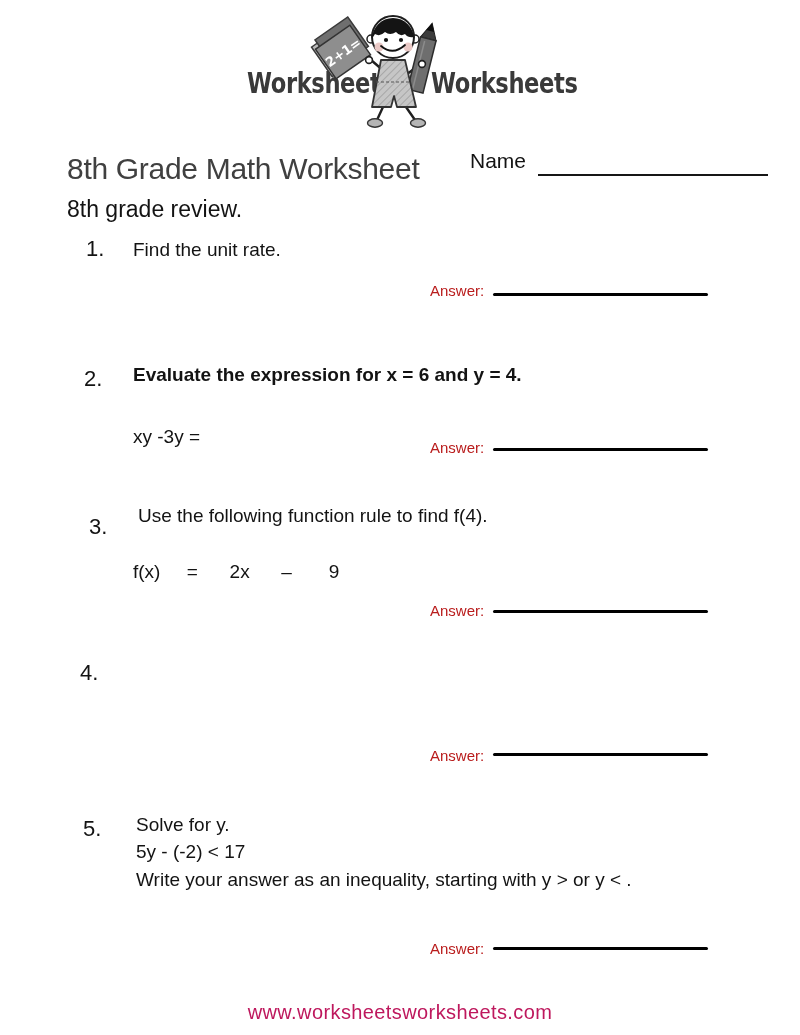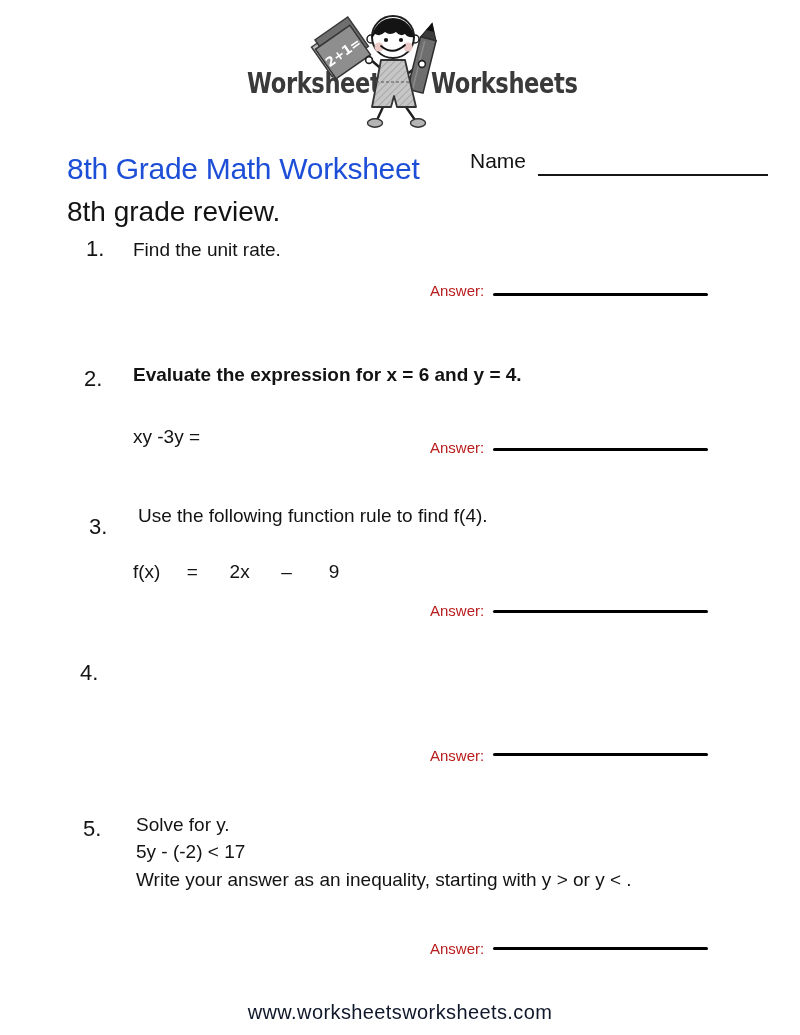--- a/index.html
+++ b/index.html
@@ -15,22 +15,22 @@
     font-family:"DejaVu Sans", sans-serif; font-weight:bold;
     font-size:29px; color:#3a3a3a; letter-spacing:-0.5px;
     transform:scaleX(0.78); transform-origin:left top; white-space:nowrap;
   }
   #logo-left  { left:247px; }
   #logo-right { left:431px; }
   #mascot { position:absolute; left:310px; top:4px; }
 
   
   #title { position:absolute; left:67px; top:152px; margin:0;
-           font-size:30px; font-weight:400; letter-spacing:-0.3px; color:#1d4ed8; }
-  #subtitle { position:absolute; left:67px; top:196px; font-size:28px; }
+           font-size:30px; font-weight:400; letter-spacing:-0.3px; color:#404040; }
+  #subtitle { position:absolute; left:67px; top:196px; font-size:23px; }
   #name-label { position:absolute; left:470px; top:149px; font-size:21px; }
   #name-line { position:absolute; left:538px; top:174px; width:230px; height:2px; background:#161616; }
 
   
   .q-num  { position:absolute; font-size:22px; }
   .q-text { position:absolute; font-size:19px; white-space:pre; }
 
   #q1-num    { left:86px;  top:236px; }
   #q1-prompt { left:133px; top:239px; }
   #q1-work0  { left:133px; top:296px; }
@@ -56,21 +56,21 @@
   .ans-line  { position:absolute; left:493px; width:215px; height:3px;
                background:#000; border-radius:2px; }
   #ans1-label { top:282px; }  #ans1-line { top:293px; }
   #ans2-label { top:439px; }  #ans2-line { top:448px; }
   #ans3-label { top:602px; }  #ans3-line { top:610px; }
   #ans4-label { top:747px; }  #ans4-line { top:753px; }
   #ans5-label { top:940px; }  #ans5-line { top:947px; }
 
   
   #footer { position:absolute; left:0; right:0; top:1001px; text-align:center;
-            font-size:20px; letter-spacing:0.4px; color:#0f172a; }
+            font-size:20px; letter-spacing:0.4px; color:#be185d; }
 </style>
 </head>
 <body>
 
 <div class="page">
 
   <div class="logo-text" id="logo-left">Worksheets</div>
 
   <svg id="mascot" width="140" height="130" viewBox="0 0 140 130">
     <defs>

